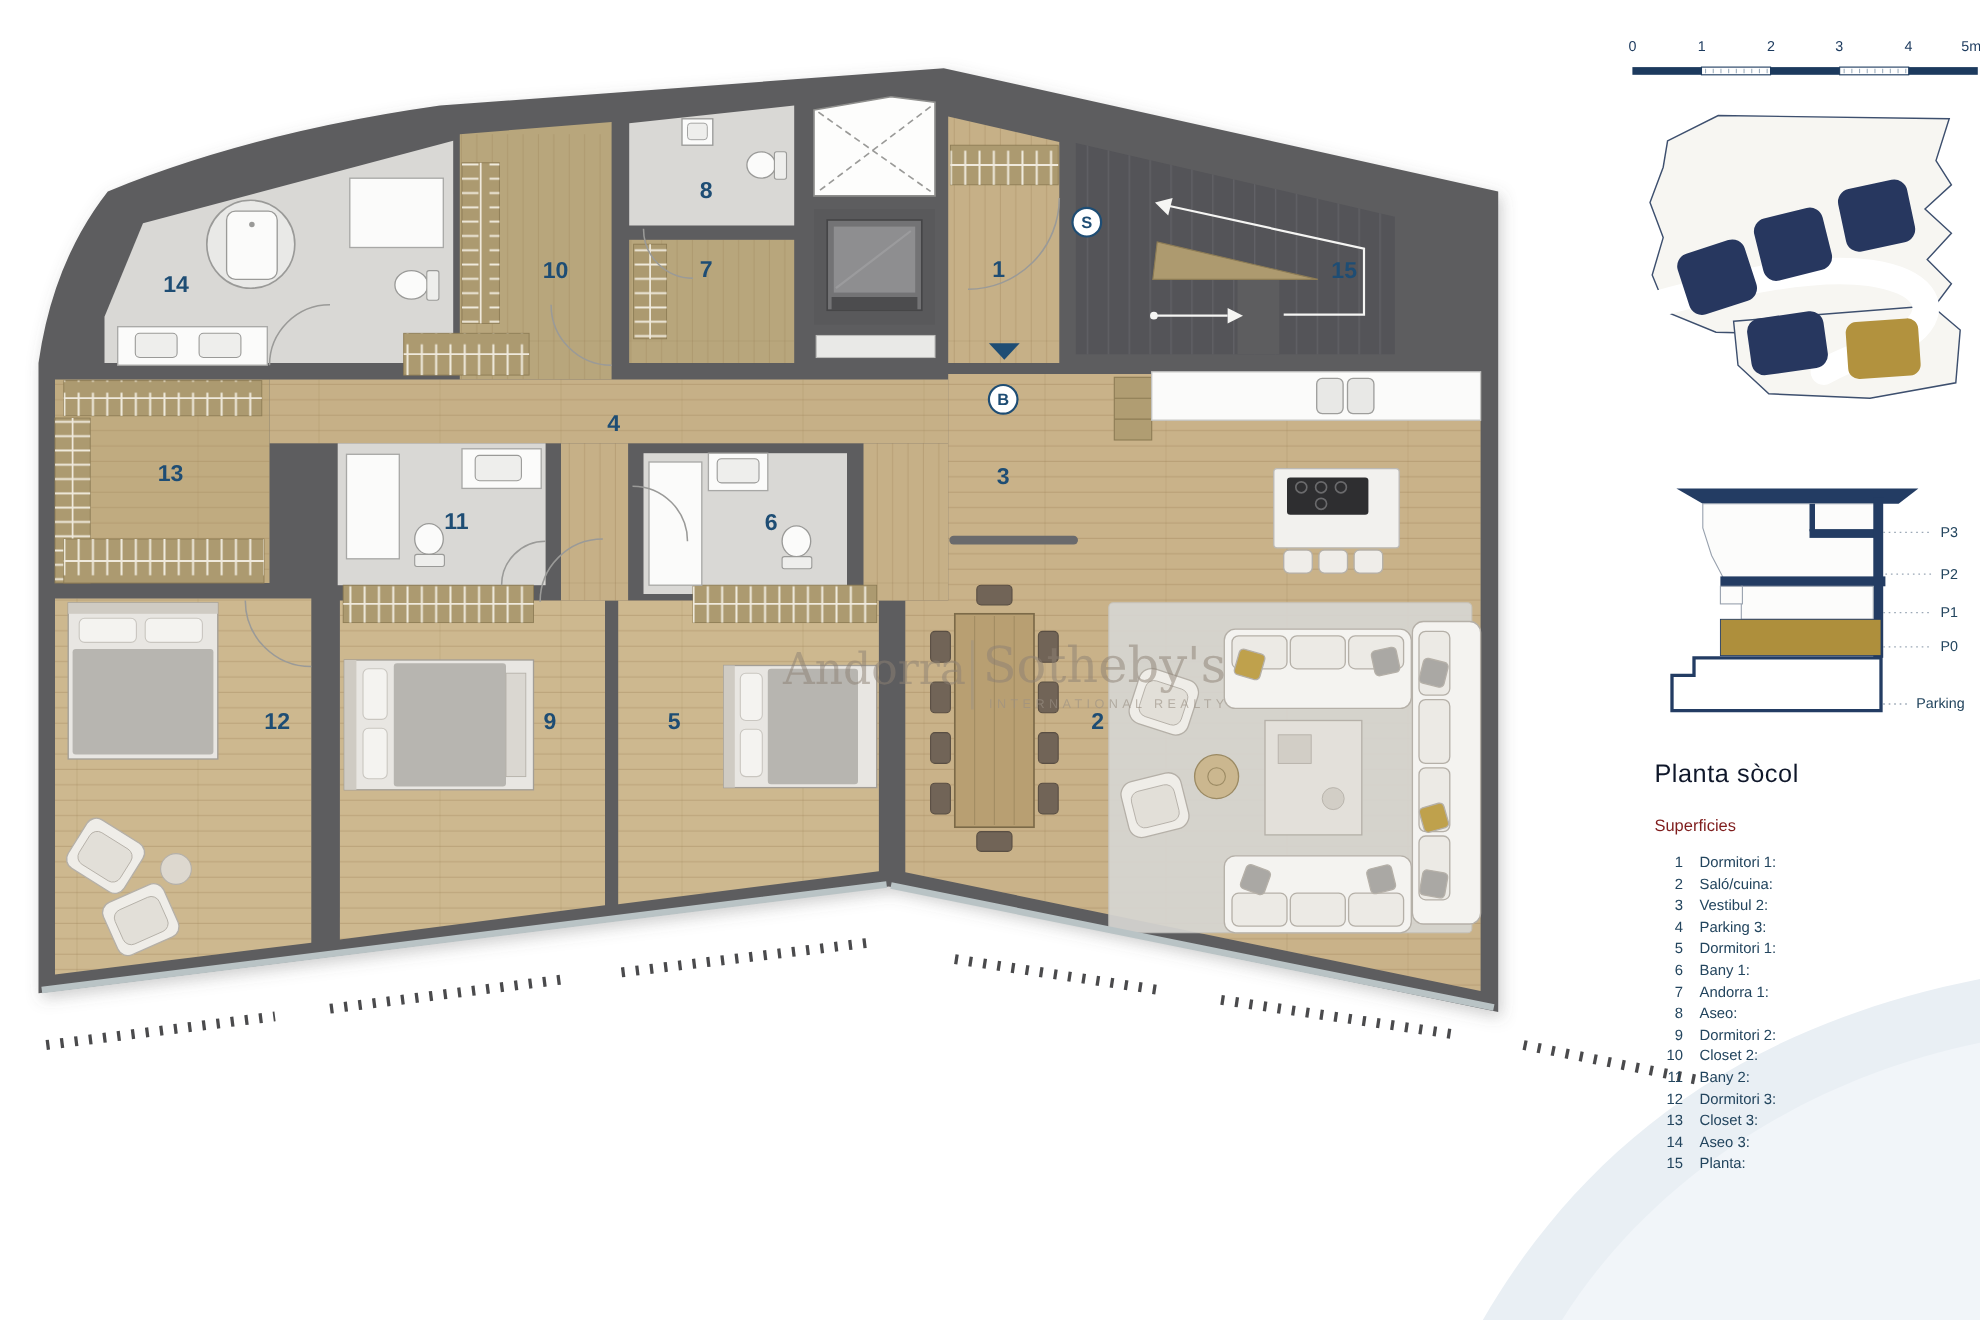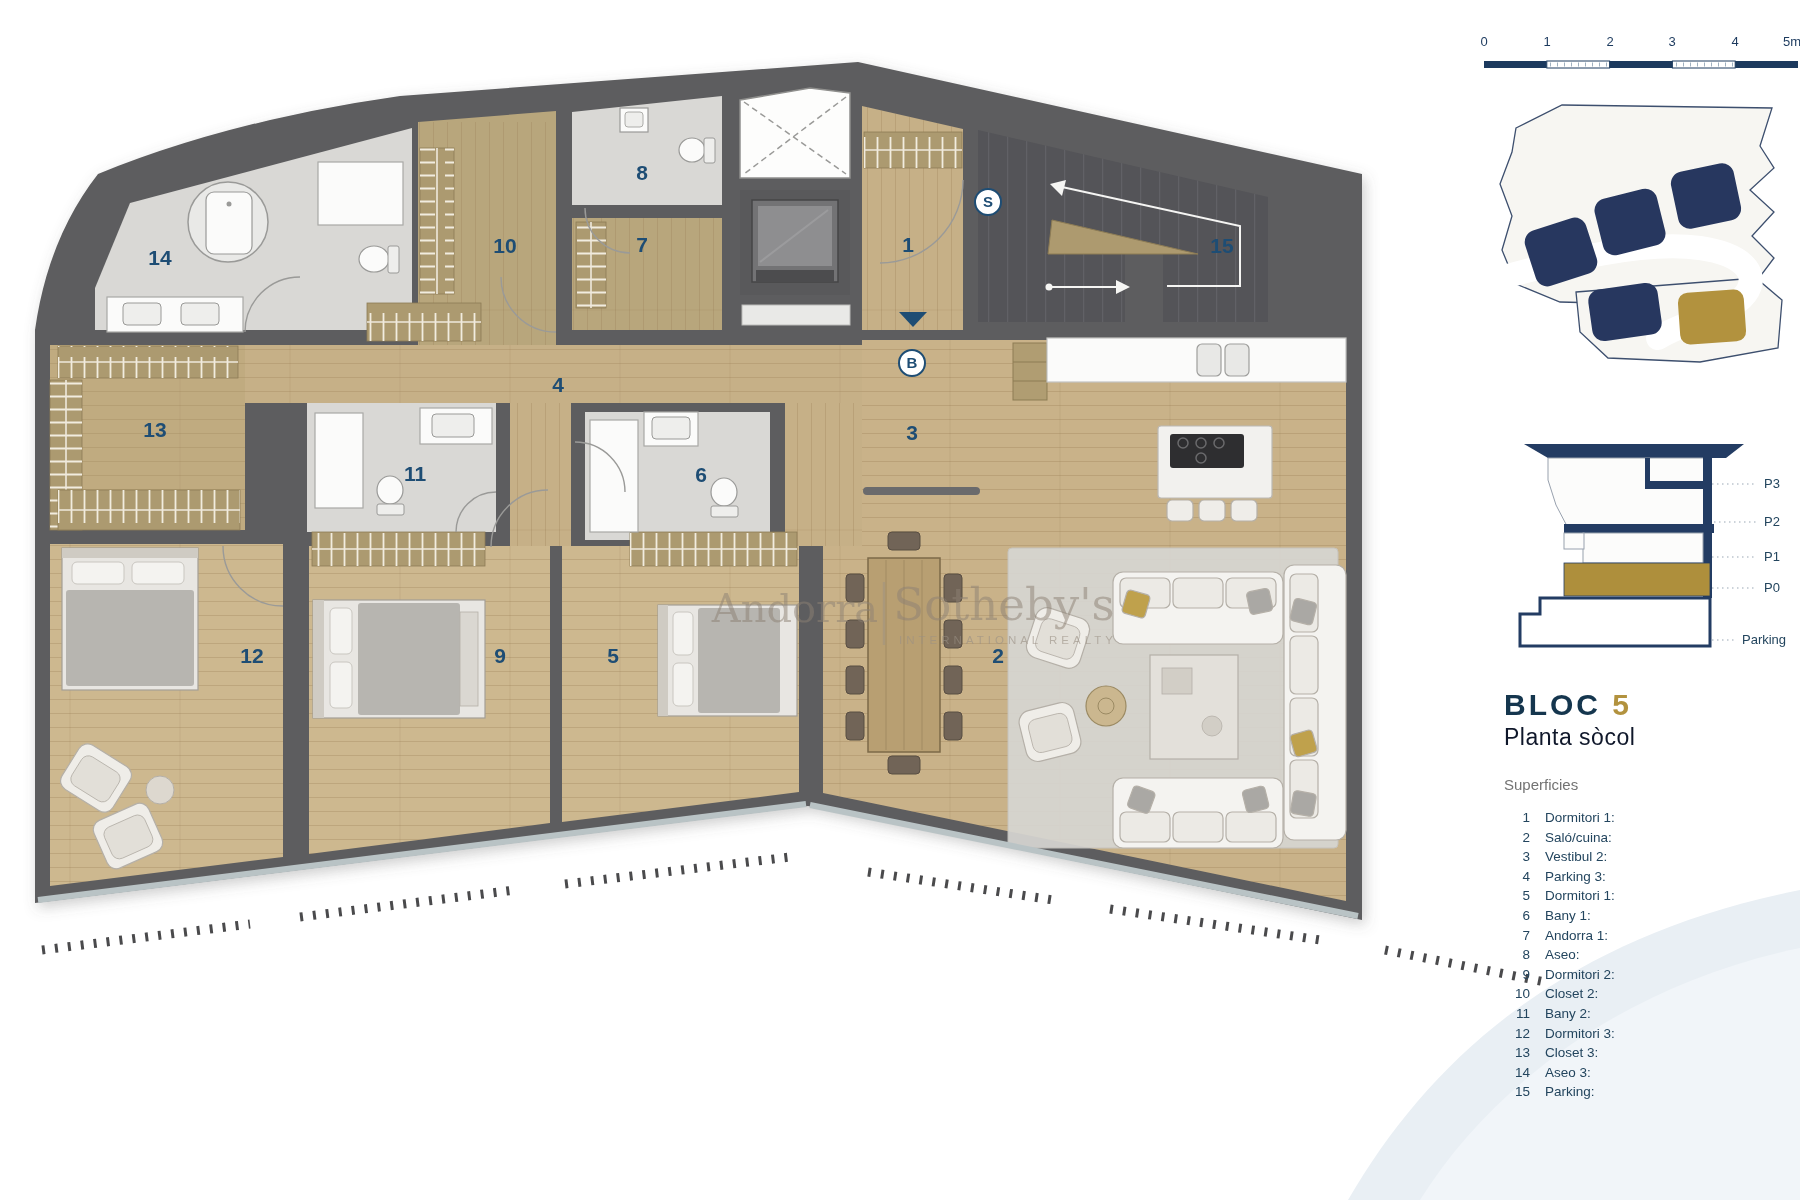--- a/index.html
+++ b/index.html
@@ -12,21 +12,21 @@
   .scale-label{font-size:13px;fill:#1c3a5e;}
   .section-label{font-size:13px;fill:#23455e;}
   .wm-serif{font-family:"DejaVu Serif","Liberation Serif",serif;}
   .wm-big{font-size:45px;fill:#8d8174;opacity:.5;}
   .wm-mid{font-size:40px;fill:#8d8174;opacity:.5;}
   .wm-sub{font-size:11.5px;letter-spacing:4px;fill:#9a9084;opacity:.6;}
   .title-block{position:absolute;left:1504px;top:688px;width:285px;color:#23455e;}
   .bloc-line{font-size:30px;font-weight:bold;letter-spacing:3px;color:#15364e;}
   .bloc-line .gold{color:#b2923e;}
   .floor-name{font-size:23px;color:#0f172a;margin-top:2px;letter-spacing:.5px;}
-  .legend-heading{font-size:15px;margin-top:25px;color:#737373;}
+  .legend-heading{font-size:15px;margin-top:25px;color:#7f1d1d;}
   .legend-list{margin-top:15px;}
   .legend-row{display:grid;grid-template-columns:26px 1fr;column-gap:15px;
               font-size:13.5px;line-height:19.6px;color:#23455e;}
   .legend-row .num{text-align:right;}
 </style>
 </head>
 <body>
 
 <div class="page">
 
@@ -448,24 +448,20 @@
     </g>
     <text class="section-label" x="1764" y="488">P3</text>
     <text class="section-label" x="1764" y="526">P2</text>
     <text class="section-label" x="1764" y="561">P1</text>
     <text class="section-label" x="1764" y="592">P0</text>
     <text class="section-label" x="1742" y="644">Parking</text>
   </g>
 </svg>
 
 <div class="title-block">
-  <div class="bloc-line">
-    <span>BLOC</span>
-    <span class="gold">5</span>
-  </div>
   <div class="floor-name">Planta sòcol</div>
   <div class="legend-heading">Superficies</div>
 
   <div class="legend-list">
     <div class="legend-row">
           <span class="num">1</span>
           <span class="lbl">Dormitori 1:</span>
         </div>
     <div class="legend-row">
           <span class="num">2</span>
@@ -514,18 +510,18 @@
     <div class="legend-row">
           <span class="num">13</span>
           <span class="lbl">Closet 3:</span>
         </div>
     <div class="legend-row">
           <span class="num">14</span>
           <span class="lbl">Aseo 3:</span>
         </div>
     <div class="legend-row">
           <span class="num">15</span>
-          <span class="lbl">Parking:</span>
+          <span class="lbl">Planta:</span>
         </div>
   </div>
 </div>
 
 </div>
 
 </body></html>

